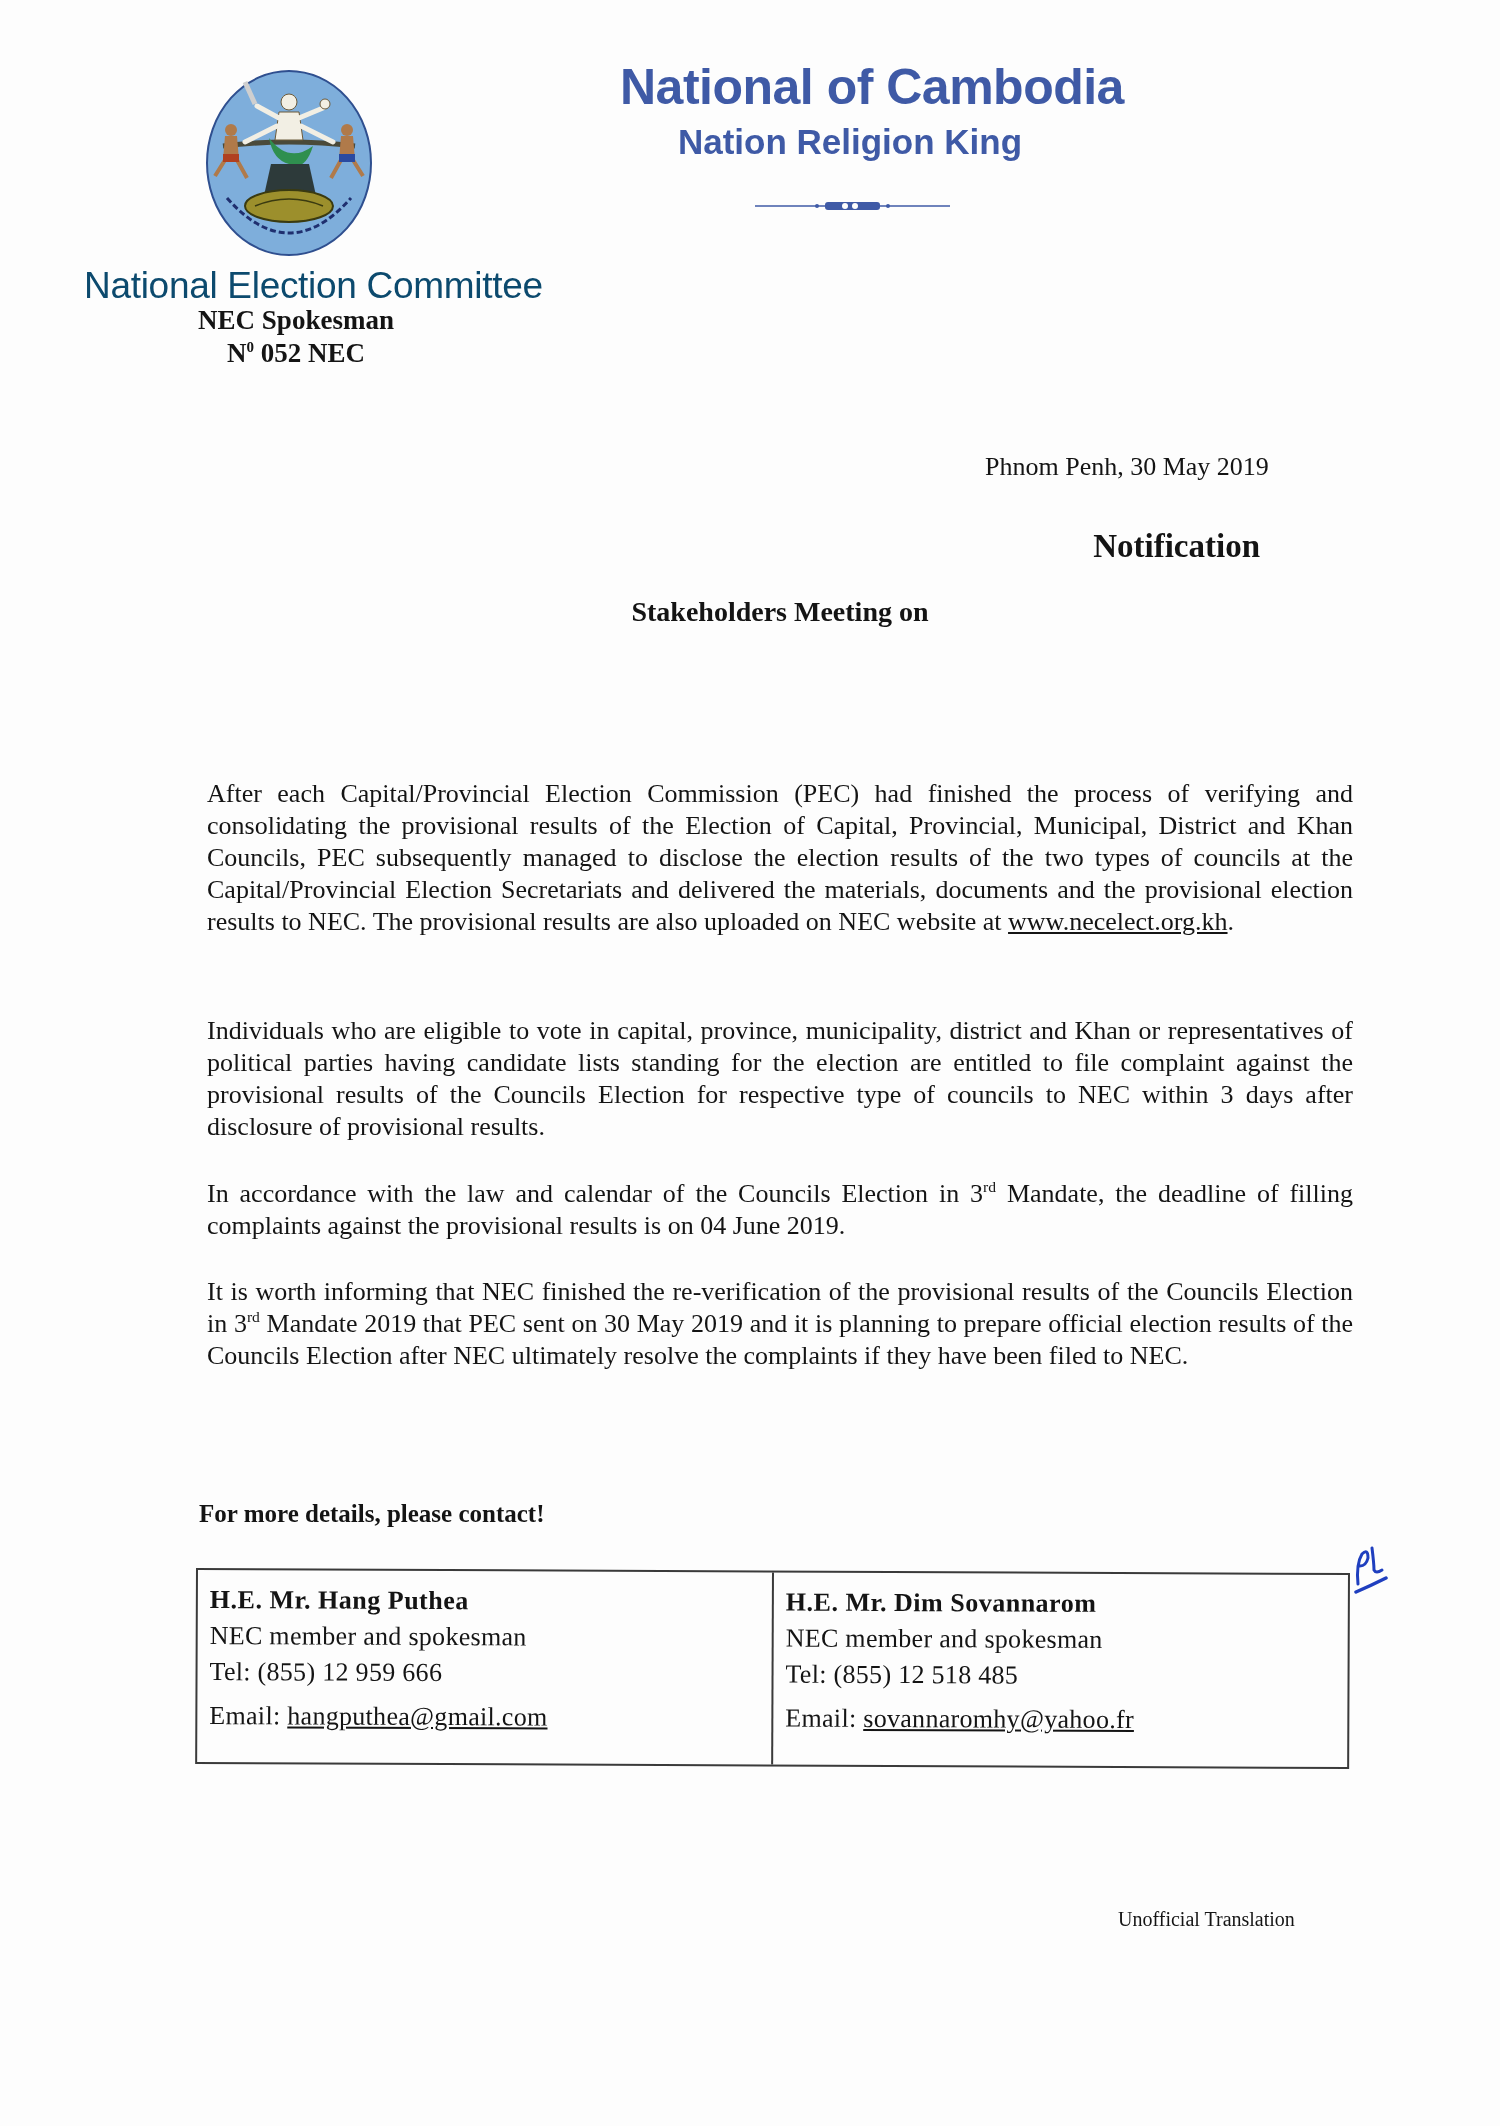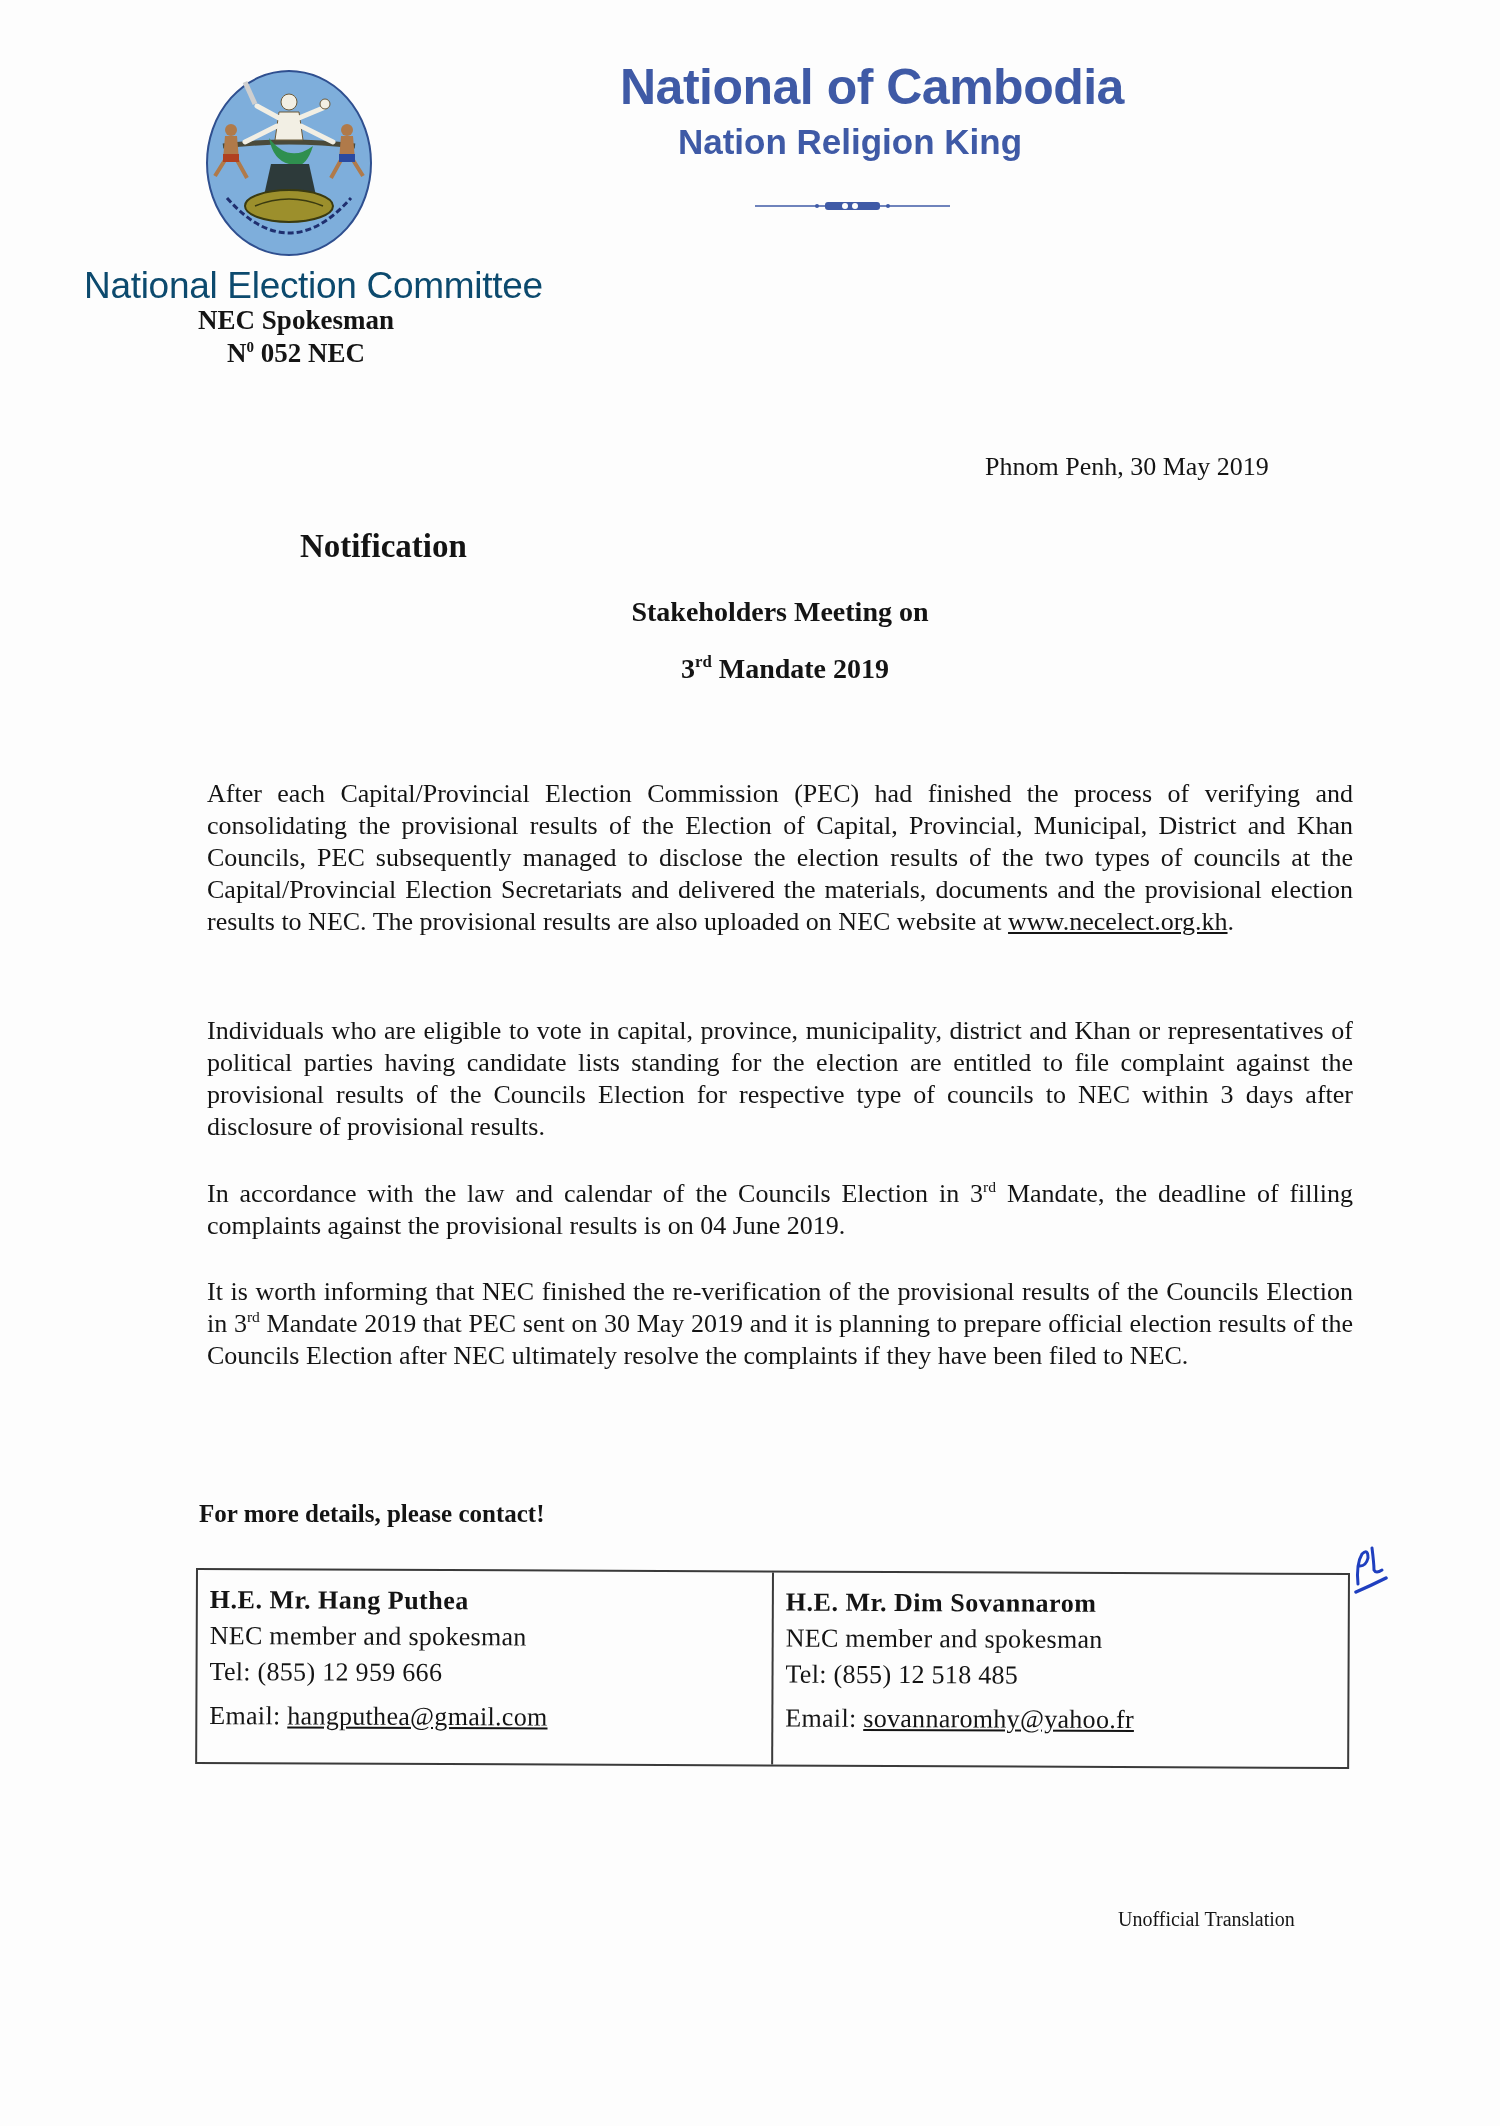--- a/index.html
+++ b/index.html
@@ -68,21 +68,21 @@
     
     .date {
       left: 985px; top: 452px;
       font-size: 26px;
       white-space: nowrap;
     }
 
     
     .t-notification {
       left: 300px; width: 960px; top: 528px;
-      text-align: left; font-weight: bold; font-size: 33px;
+      text-align: right; font-weight: bold; font-size: 33px;
     }
     .t-meeting {
       left: 300px; width: 960px; top: 596px;
       text-align: center; font-weight: bold; font-size: 28px;
     }
     .t-disclosure {
       left: 300px; width: 970px; top: 653px;
       text-align: center; font-weight: bold; font-size: 28px; line-height: 32px;
     }
     sup.sm { font-size: 0.6em; vertical-align: 0.65em; line-height: 0; }
@@ -183,21 +183,20 @@
   <circle cx="90" cy="10" r="3" fill="#fdfdfd"></circle>
   <circle cx="100" cy="10" r="3" fill="#fdfdfd"></circle>
   <circle cx="133" cy="10" r="2" fill="#3f5aa6"></circle>
 </svg>
 
 <div class="abs date">Phnom Penh, 30 May 2019</div>
 
 <div class="abs t-notification">Notification</div>
 <div class="abs t-meeting">Stakeholders Meeting on</div>
 <div class="abs t-disclosure">
-  <div><span>3</span><sup class="sm">rd</sup><span> Mandate 2019</span></div>
 </div>
 
 <div class="abs body-text p1"><span>After each Capital/Provincial Election Commission (PEC) had finished the process of verifying and consolidating the provisional results of the Election of Capital, Provincial, Municipal, District and Khan Councils, PEC subsequently managed to disclose the election results of the two types of councils at the Capital/Provincial Election Secretariats and delivered the materials, documents and the provisional election results to NEC. The provisional results are also uploaded on NEC website at </span><a class="link">www.necelect.org.kh</a><span>.</span></div>
 
 <div class="abs body-text p2">Individuals who are eligible to vote in capital, province, municipality, district and Khan or representatives of political parties having candidate lists standing for the election are entitled to file complaint against the provisional results of the Councils Election for respective type of councils to NEC within 3 days after disclosure of provisional results.</div>
 
 <div class="abs body-text p3"><span>In accordance with the law and calendar of the Councils Election in 3</span><sup class="sm">rd</sup><span> Mandate, the deadline of filling complaints against the provisional results is on 04 June 2019.</span></div>
 
 <div class="abs body-text p4"><span>It is worth informing that NEC finished the re-verification of the provisional results of the Councils Election in 3</span><sup class="sm">rd</sup><span> Mandate 2019 that PEC sent on 30 May 2019 and it is planning to prepare official election results of the Councils Election after NEC ultimately resolve the complaints if they have been filed to NEC.</span></div>
 

